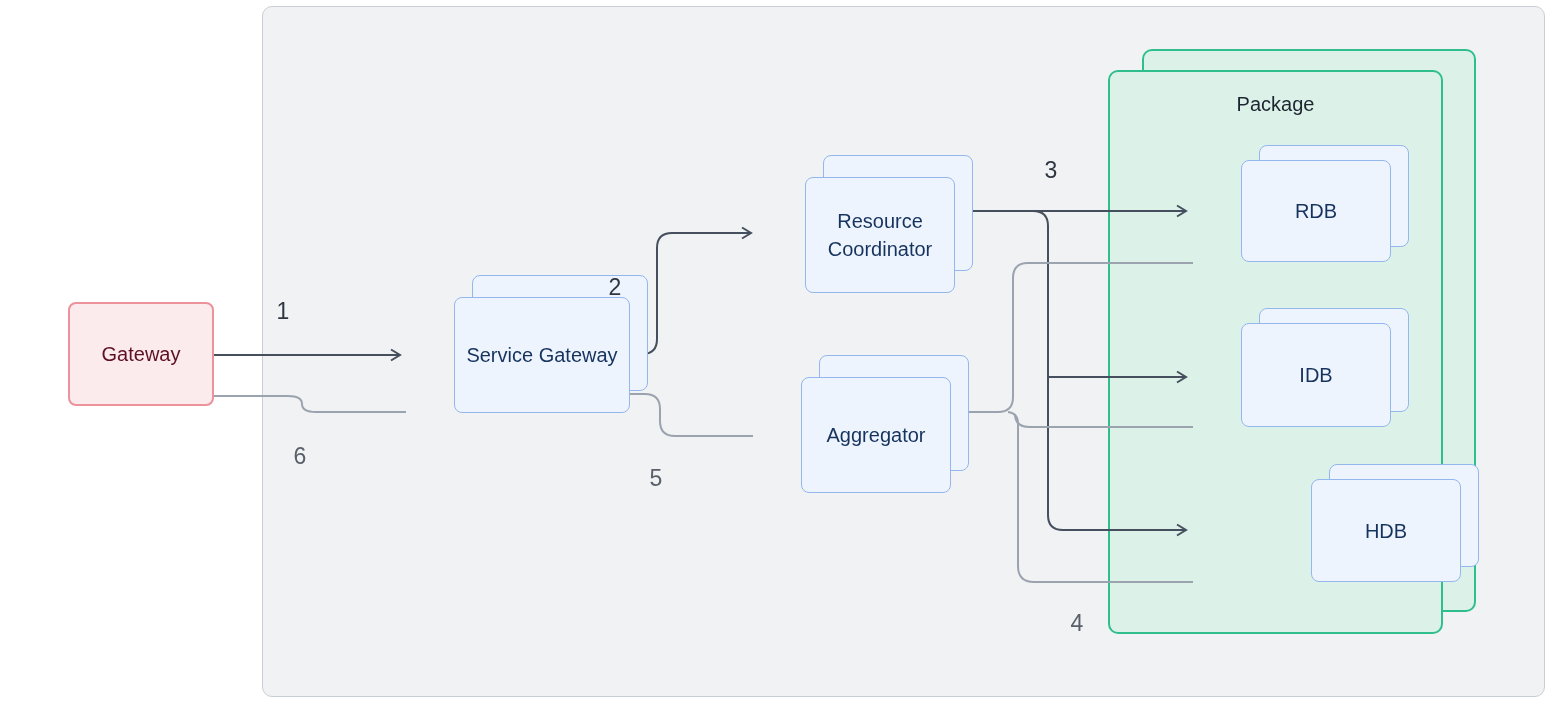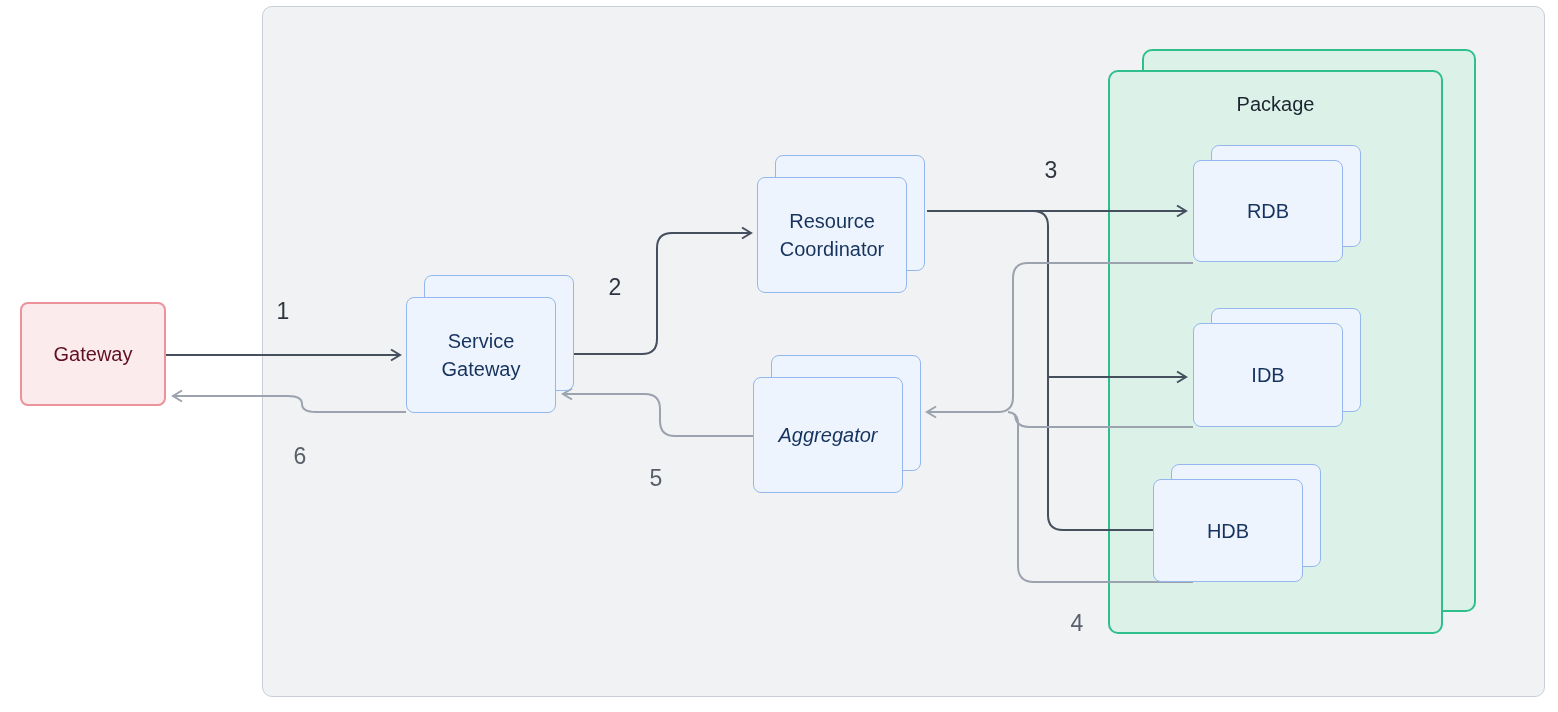--- a/index.html
+++ b/index.html
@@ -21,21 +21,21 @@
     background:var(--panel-fill); border:1.5px solid var(--panel-border);
     border-radius:10px; box-sizing:border-box;
   }
   .edges{position:absolute; left:0; top:0; z-index:3; pointer-events:none;}
   .e{fill:none; stroke-width:2px; stroke-linejoin:round;}
   .e-dark{stroke:var(--dark-edge);}
   .e-gray{stroke:var(--gray-edge);}
   .m-dark{stroke:var(--dark-edge); fill:none; stroke-width:2px;}
   .m-gray{stroke:var(--gray-edge); fill:none; stroke-width:2px;}
 
-  .node{position:absolute; box-sizing:border-box; z-index:4;}
+  .node{position:absolute; box-sizing:border-box; z-index:4;margin-left:48px;}
   .simple-box{
     background:var(--client-fill); border:2px solid var(--client-border);
     border-radius:8px; display:flex; align-items:center; justify-content:center;
     color:var(--client-text); font-size:20px;
   }
   .stack .back{
     position:absolute; left:18px; top:-22px; width:100%; height:100%;
     background:var(--blue-fill); border:1.5px solid var(--blue-border);
     border-radius:8px; box-sizing:border-box;
   }
@@ -106,56 +106,56 @@
 
     <path class="e e-gray" d="M753,436 H675 Q660,436 660,421 V409 Q660,394 645,394 H563" marker-end="url(#arr-gray)"></path>
 
     <path class="e e-gray" d="M406,412 H316 Q302,412 302,404 Q302,396 288,396 H173" marker-end="url(#arr-gray)"></path>
   </svg>
 
   <div class="node simple-box" style="left:20px; top:302px; width:146px; height:104px;">
     <span>Gateway</span>
   </div>
 
-  <div class="node stack" style="left:406px; top:297px; width:150px; height:116px;">
+  <div class="node stack" style="left:406px; top:297px; width:176px; height:116px;">
     <div class="back"></div>
     <div class="front">
       <span>Service Gateway</span>
     </div>
   </div>
 
   <div class="node stack" style="left:757px; top:177px; width:150px; height:116px;">
     <div class="back"></div>
     <div class="front">
       <span>Resource Coordinator</span>
     </div>
   </div>
 
-  <div class="node stack" style="left:753px; top:377px; width:150px; height:116px;font-style:italic;">
+  <div class="node stack" style="left:753px; top:377px; width:150px; height:116px;">
     <div class="back"></div>
     <div class="front">
       <span>Aggregator</span>
     </div>
   </div>
 
   <div class="node stack db" style="left:1193px; top:323px; width:150px; height:104px;">
     <div class="back"></div>
     <div class="front">
       <span>IDB</span>
     </div>
   </div>
 
   <div class="node stack db" style="left:1193px; top:160px; width:150px; height:102px;">
     <div class="back"></div>
     <div class="front">
       <span>RDB</span>
     </div>
   </div>
 
-  <div class="node stack db" style="left:1153px; top:479px; width:150px; height:103px;">
+  <div class="node stack db" style="left:1263px; top:479px; width:150px; height:103px;">
     <div class="back"></div>
     <div class="front">
       <span>HDB</span>
     </div>
   </div>
 
   <div class="step dark" style="left:283px; top:311px;">1</div>
   <div class="step dark" style="left:615px; top:287px;">2</div>
   <div class="step dark" style="left:1051px; top:170px;">3</div>
   <div class="step gray" style="left:1077px; top:623px;">4</div>

